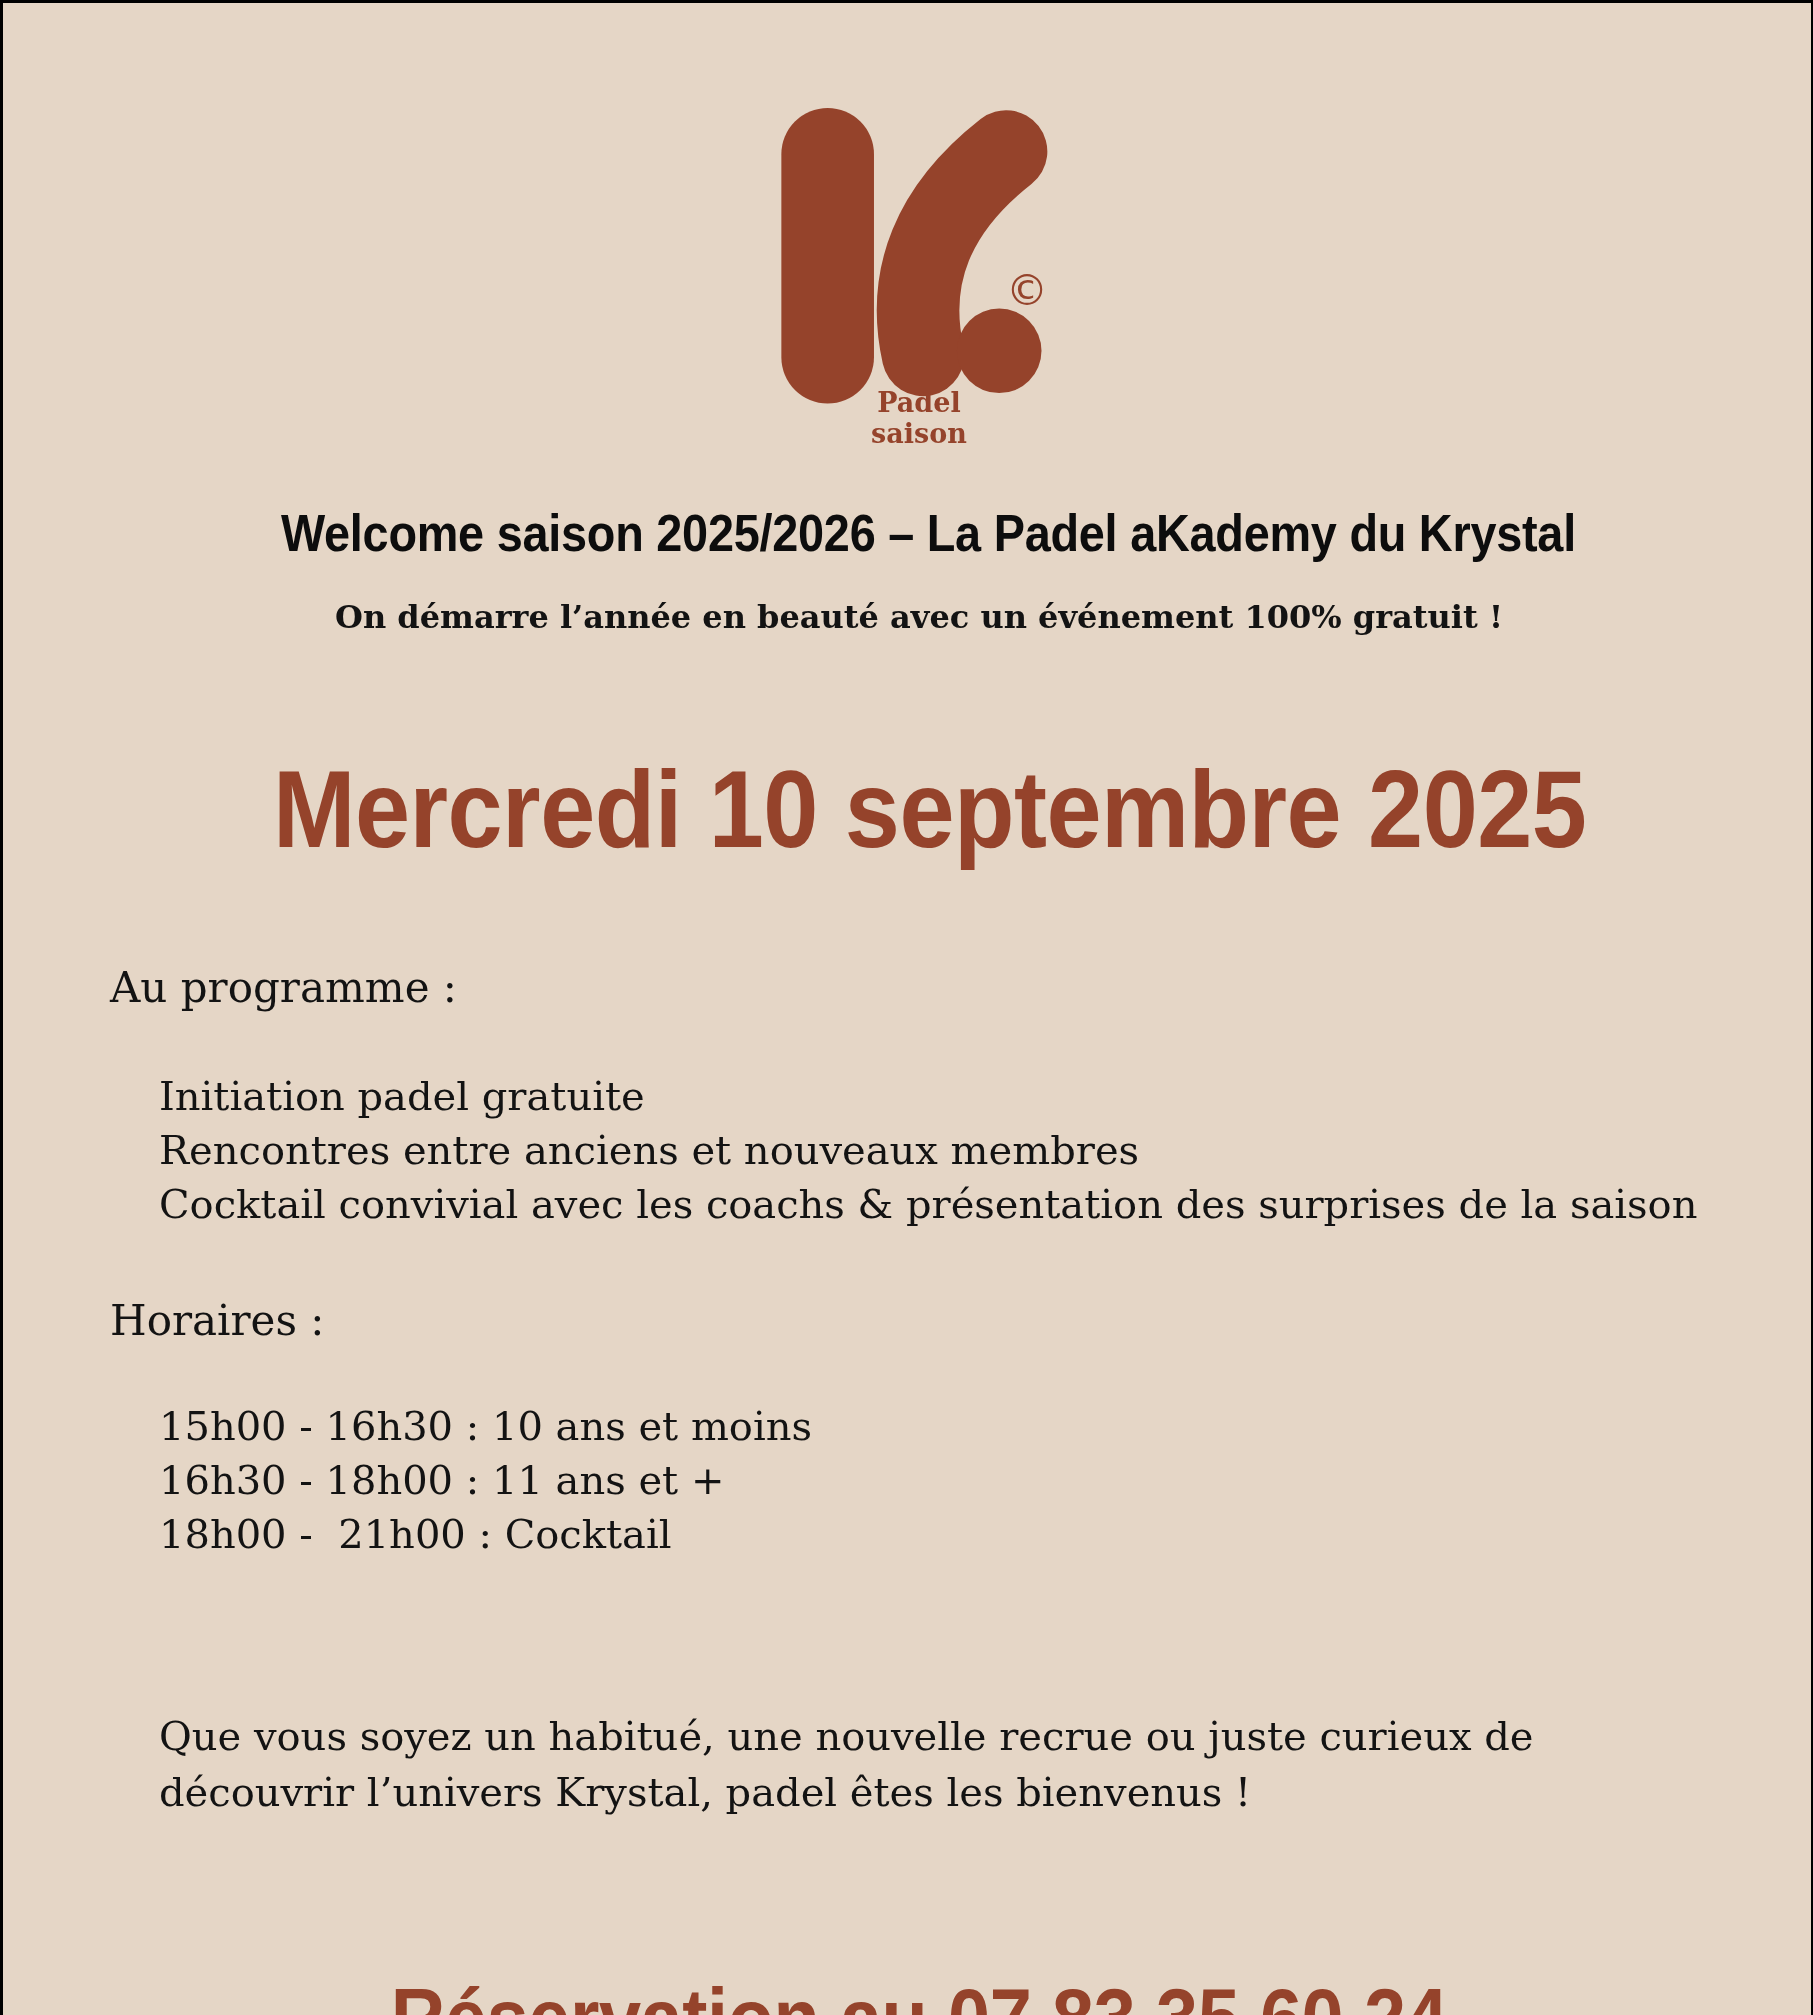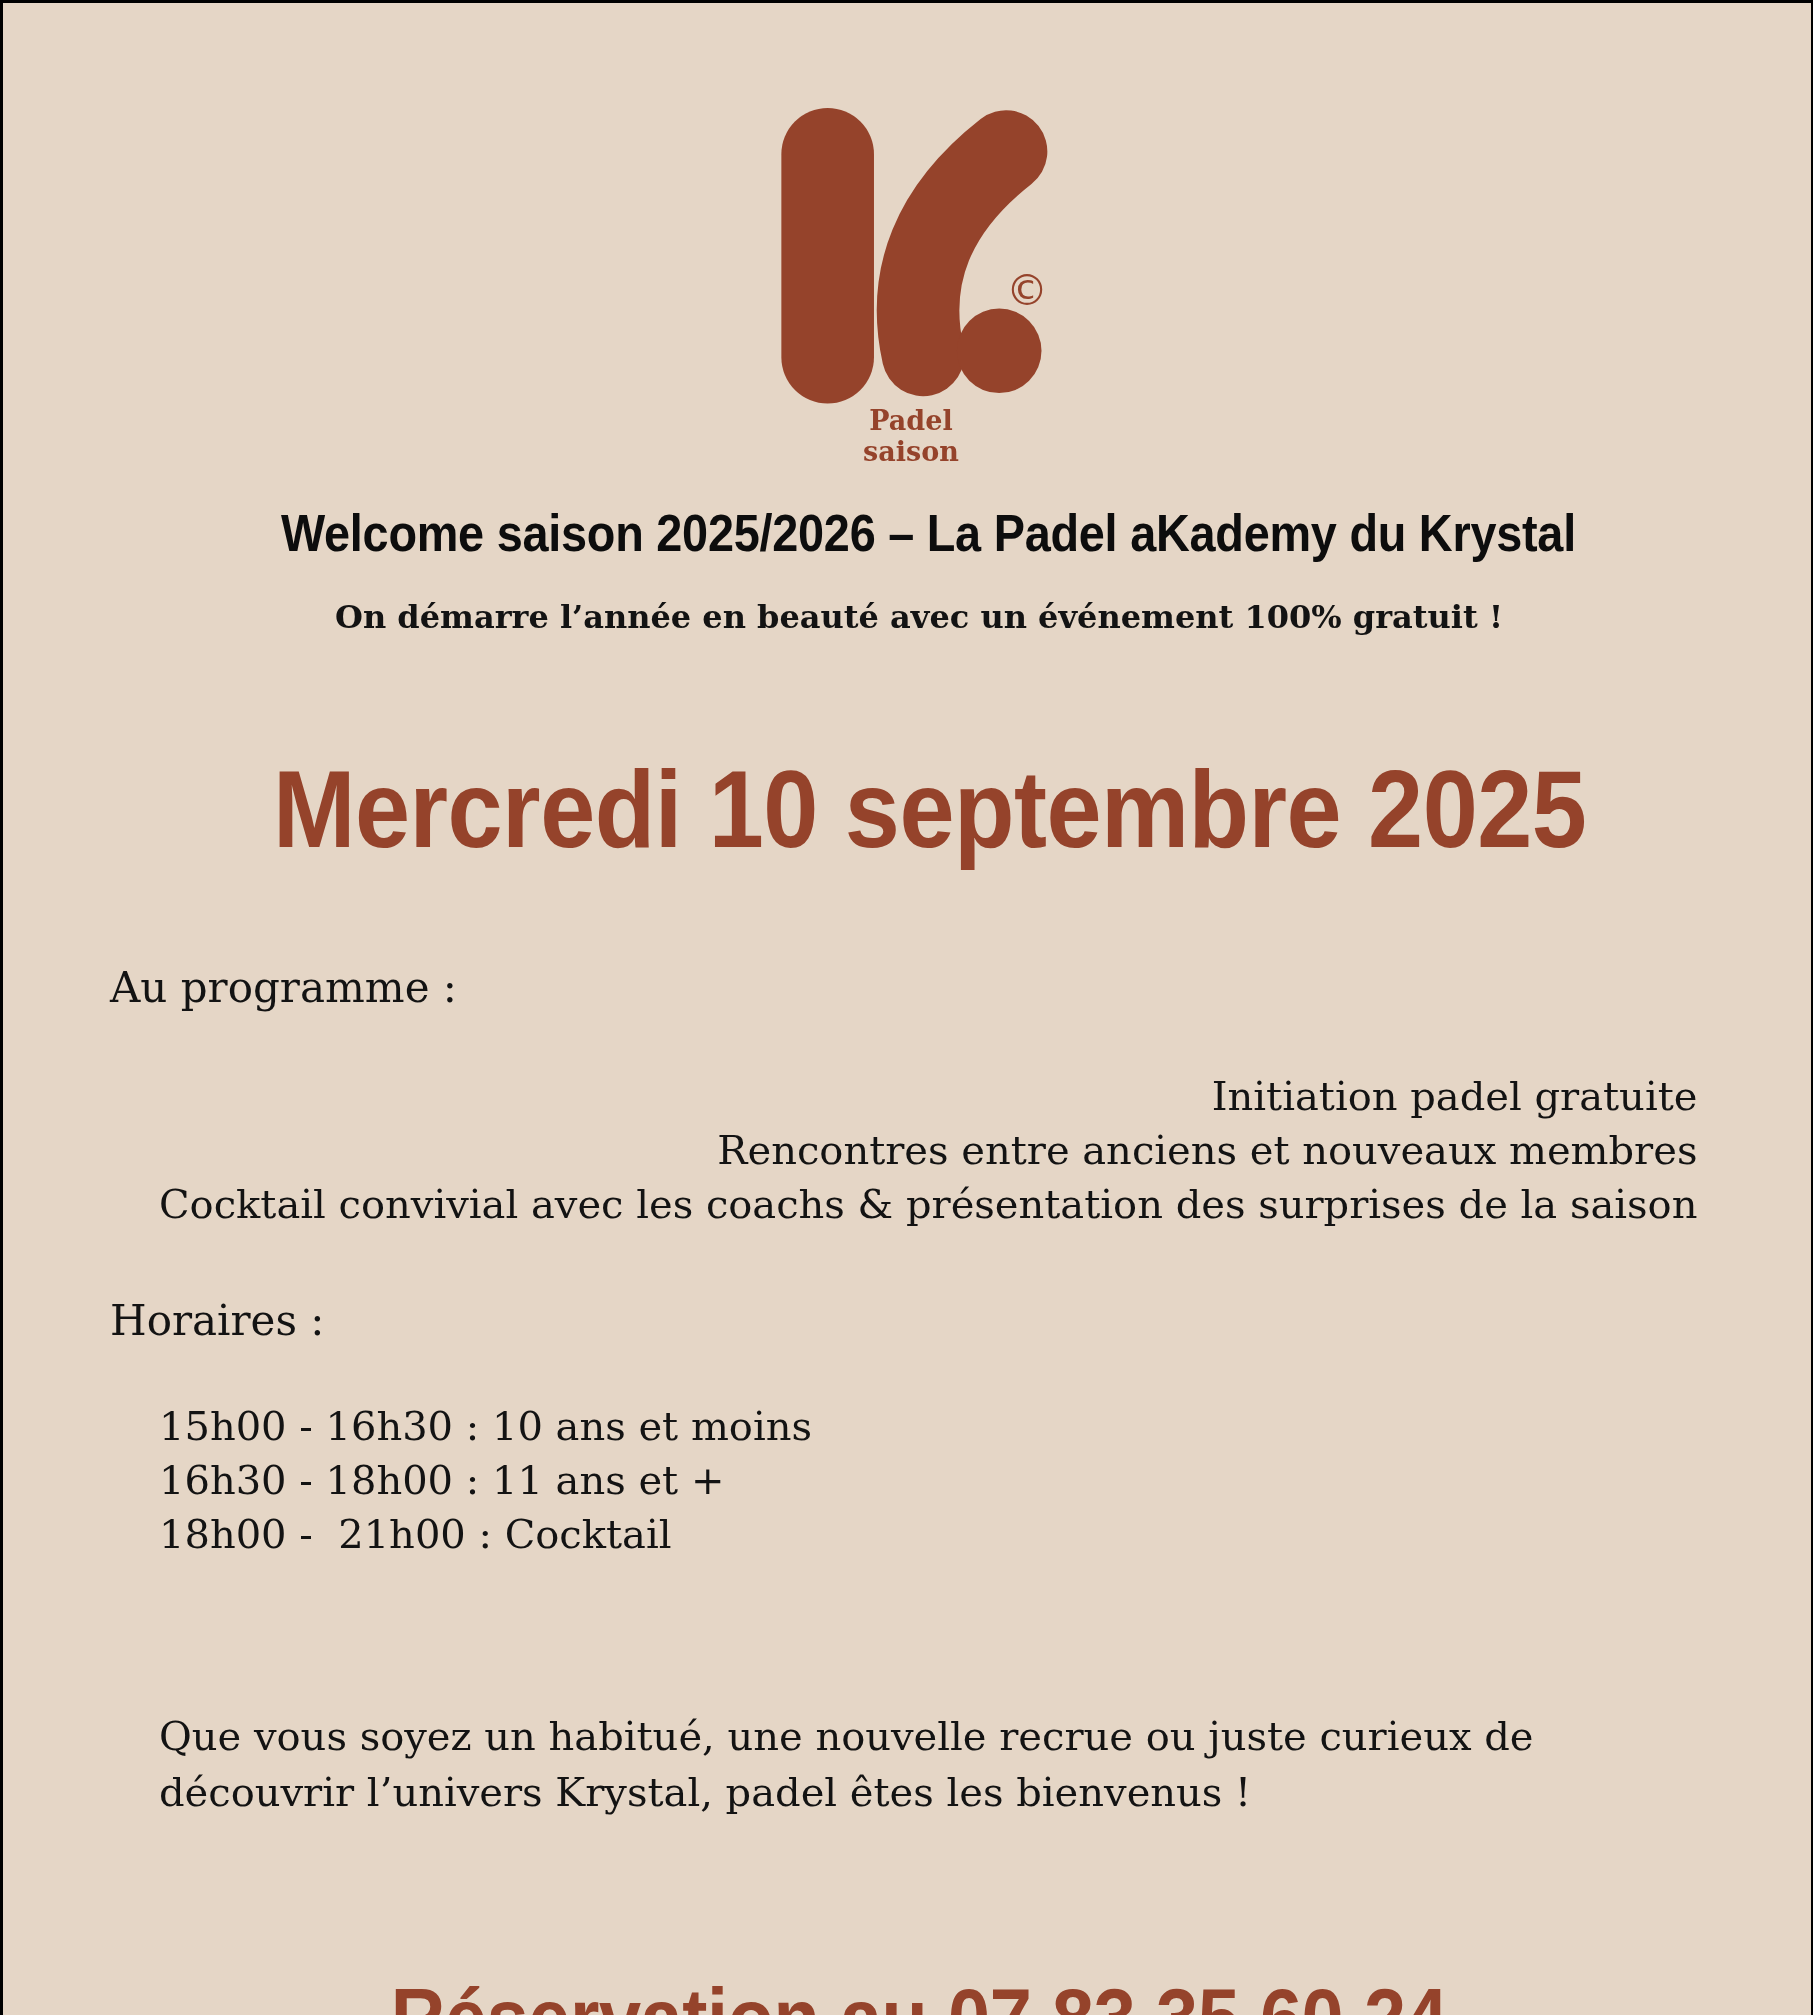--- a/index.html
+++ b/index.html
@@ -40,22 +40,21 @@
     color:var(--accent,#95432B);
   }
   .logo svg { position:absolute; left:0; top:0; }
   .copyright {
     position:absolute;
     left:242px; top:162px;
     font:42px/1 "DejaVu Sans", sans-serif;
     color:var(--accent,#95432B);
   }
   .brand {
-    top:402px;
-    padding-left:8px;
+    top:384px;
     font:700 27px/1.16 "DejaVu Serif", serif;
     color:var(--accent,#95432B);
   }
   .title-row { top:504px; line-height:1;margin-left:9px; }
   .title-row .condensed { font-size:52px; color:#0d0d0d; }
   .subtitle {
     top:598px;
     font:700 32px/1 "DejaVu Serif", serif;
   }
   .date-row { top:751px; line-height:1;padding-left:46px; }
@@ -67,21 +66,21 @@
     white-space:nowrap;
   }
   .heading-programme { top:964px;text-align:right; }
   .heading-horaires { top:1297px; }
   .list {
     position:absolute;
     left:156px;
     font-size:40px;
   }
   .list div { white-space:pre-wrap; }
-  .list-programme { top:1066px; line-height:54px;text-align:right; }
+  .list-programme { top:1066px; line-height:54px; }
   .list-horaires  { top:1396px; line-height:54px; }
   .invitation     { top:1705px; line-height:56px; }
   .reservation-row { top:1973px; line-height:1; }
   .reservation-row .condensed { font-size:84px; color:var(--accent,#95432B); }
 </style>
 </head>
 <body>
 
 <div class="page">
 

